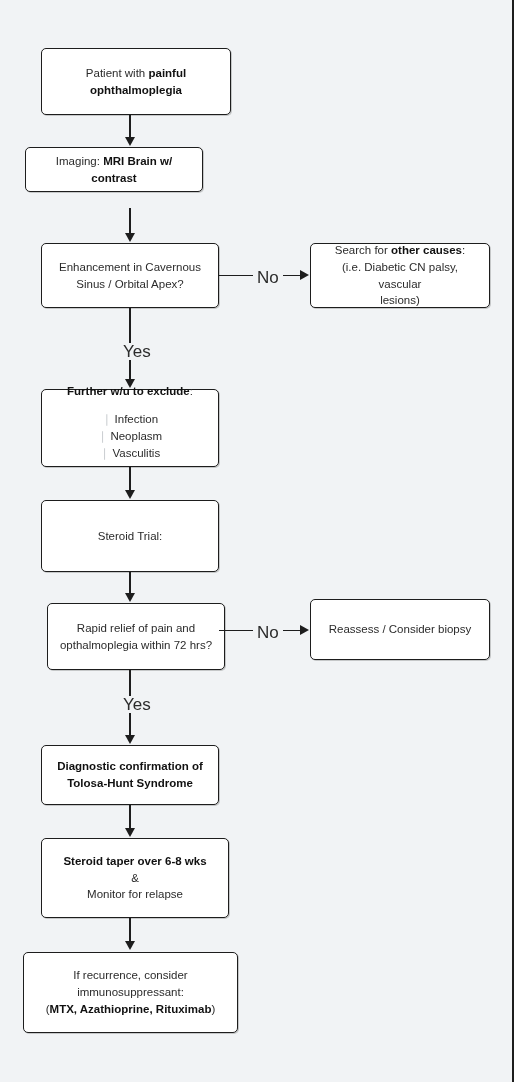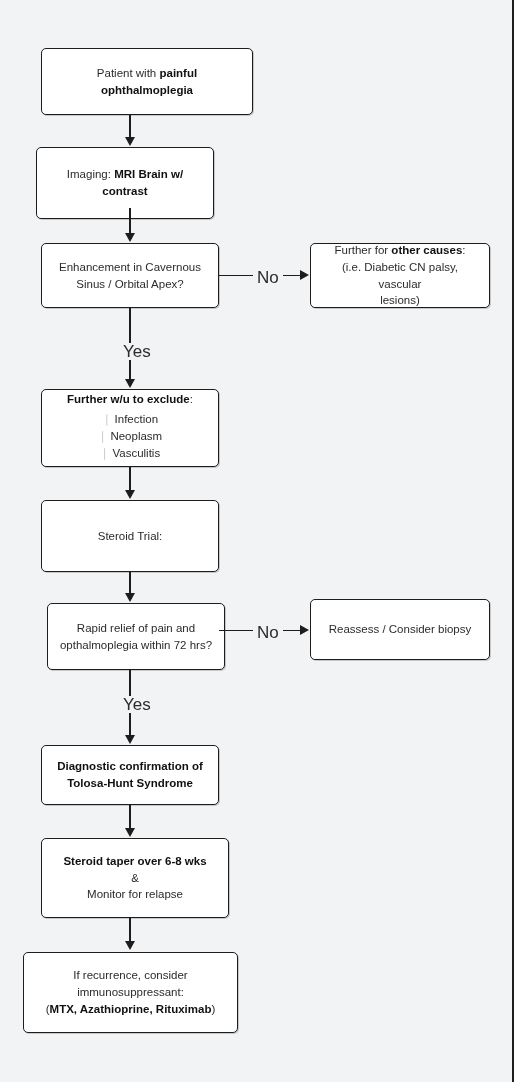--- a/index.html
+++ b/index.html
@@ -37,21 +37,21 @@
   }
   .node .inner {
     width: 100%;
   }
   .node b {
     color: #111111;
     font-weight: bold;
   }
   .bullets {
     list-style: none;
-    margin: 4px;
+    margin: 12px;
     padding: 0;
     text-align: center;
   }
   .bullets li {
     white-space: nowrap;
   }
   .bullets li .bullet {
     color: #c9ccd0;
     display: inline-block;
     margin-right: 3px;
@@ -92,35 +92,35 @@
     padding: 0 4px;
     line-height: 1;
     white-space: nowrap;
   }
 </style>
 </head>
 <body>
 
 <div id="canvas">
 
-  <div class="node" style="left:41px; top:48px; width:212px; height:67px;">
+  <div class="node" style="left:41px; top:48px; width:190px; height:67px;">
     <div class="inner">
       <div>
         <span>Patient with </span><b>painful</b>
       </div>
       <div>
         <b>ophthalmoplegia</b>
       </div>
     </div>
   </div>
 
   <div class="vline" style="left:129.2px; top:115px; height:24px;"></div>
   <div class="arrow-down" style="left:124.5px; top:137px;"></div>
 
-  <div class="node" style="left:36px; top:147px; width:178px; height:72px;">
+  <div class="node" style="left:25px; top:147px; width:178px; height:45px;">
     <div class="inner">
       <span>Imaging: </span><b>MRI Brain w/ contrast</b>
     </div>
   </div>
 
   <div class="vline" style="left:129.2px; top:208px; height:27px;"></div>
   <div class="arrow-down" style="left:124.5px; top:233px;"></div>
 
   <div class="node" style="left:41px; top:243px; width:178px; height:65px;">
     <div class="inner">
@@ -129,21 +129,21 @@
     </div>
   </div>
 
   <div class="hline" style="left:219px; top:274.5px; width:83px;"></div>
   <div class="arrow-right" style="left:300px; top:270px;"></div>
   <div class="edge-label" style="left:253px; top:269px;">No</div>
 
   <div class="node" style="left:310px; top:243px; width:180px; height:65px;">
     <div class="inner">
       <div>
-        <span>Further for </span><b>other causes</b><span>:</span>
+        <span>Search for </span><b>other causes</b><span>:</span>
       </div>
       <div>(i.e. Diabetic CN palsy, vascular</div>
       <div>lesions)</div>
     </div>
   </div>
 
   <div class="vline" style="left:129.2px; top:308px; height:72px;"></div>
   <div class="arrow-down" style="left:124.5px; top:379px;"></div>
   <div class="edge-label" style="left:119px; top:343px;">Yes</div>
 

